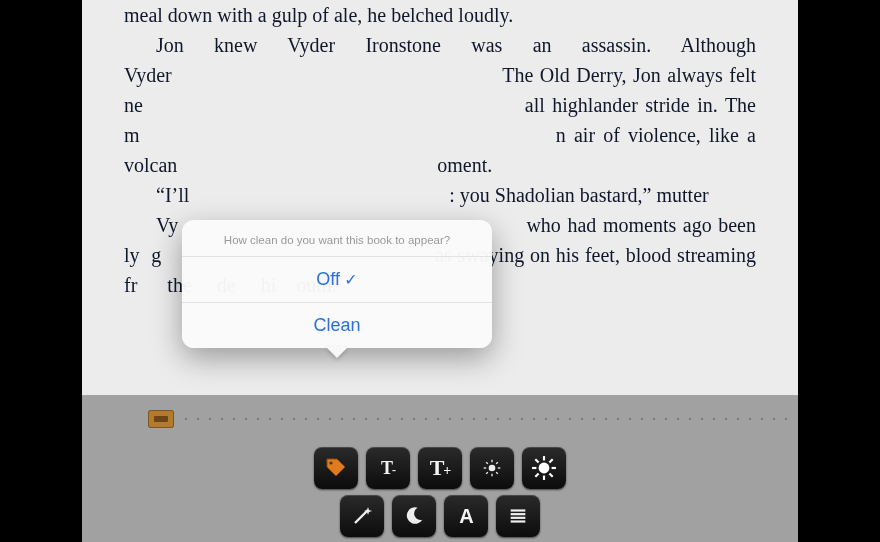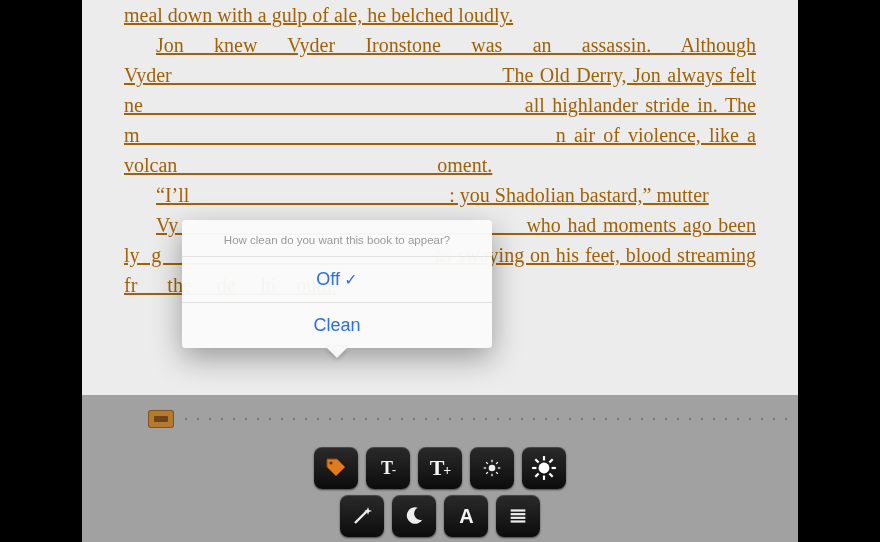--- a/index.html
+++ b/index.html
@@ -14,23 +14,22 @@
   .page{
     position:absolute;
     left:82px;top:0;
     width:716px;height:542px;
     background:#ececec;
   }
   .page-text{
     padding:0 42px 0 42px;
     font-size:20px;
     line-height:1.5;
-    color:#a16207;
+    color:#0f172a;
     text-align:justify;
-    text-decoration:underline;
   }
   .page-text p{margin:0;}
   .indent{text-indent:32px;}
   .bottom-shade{
     position:absolute;
     left:82px;top:395px;
     width:716px;height:147px;
     background:rgba(70,70,70,0.45);
     pointer-events:none;
   }
@@ -75,21 +74,21 @@
     background-image:radial-gradient(circle,#7b7b7b 1.2px,transparent 1.6px);
     background-size:12px 6px;
     background-repeat:repeat-x;
   }
 
   .popover{
     position:absolute;
     left:182px;top:220px;
     width:310px;
     background:rgba(250,250,250,0.97);
-    border-radius:4px;
+    border-radius:12px;
     box-shadow:0 10px 30px rgba(0,0,0,0.35);
     z-index:10;
     font-family:-apple-system,Helvetica,Arial,sans-serif;
     overflow:visible;
   }
   .popover::after{
     content:"";
     position:absolute;
     bottom:-10px;left:50%;transform:translateX(-50%);
     width:0;height:0;

